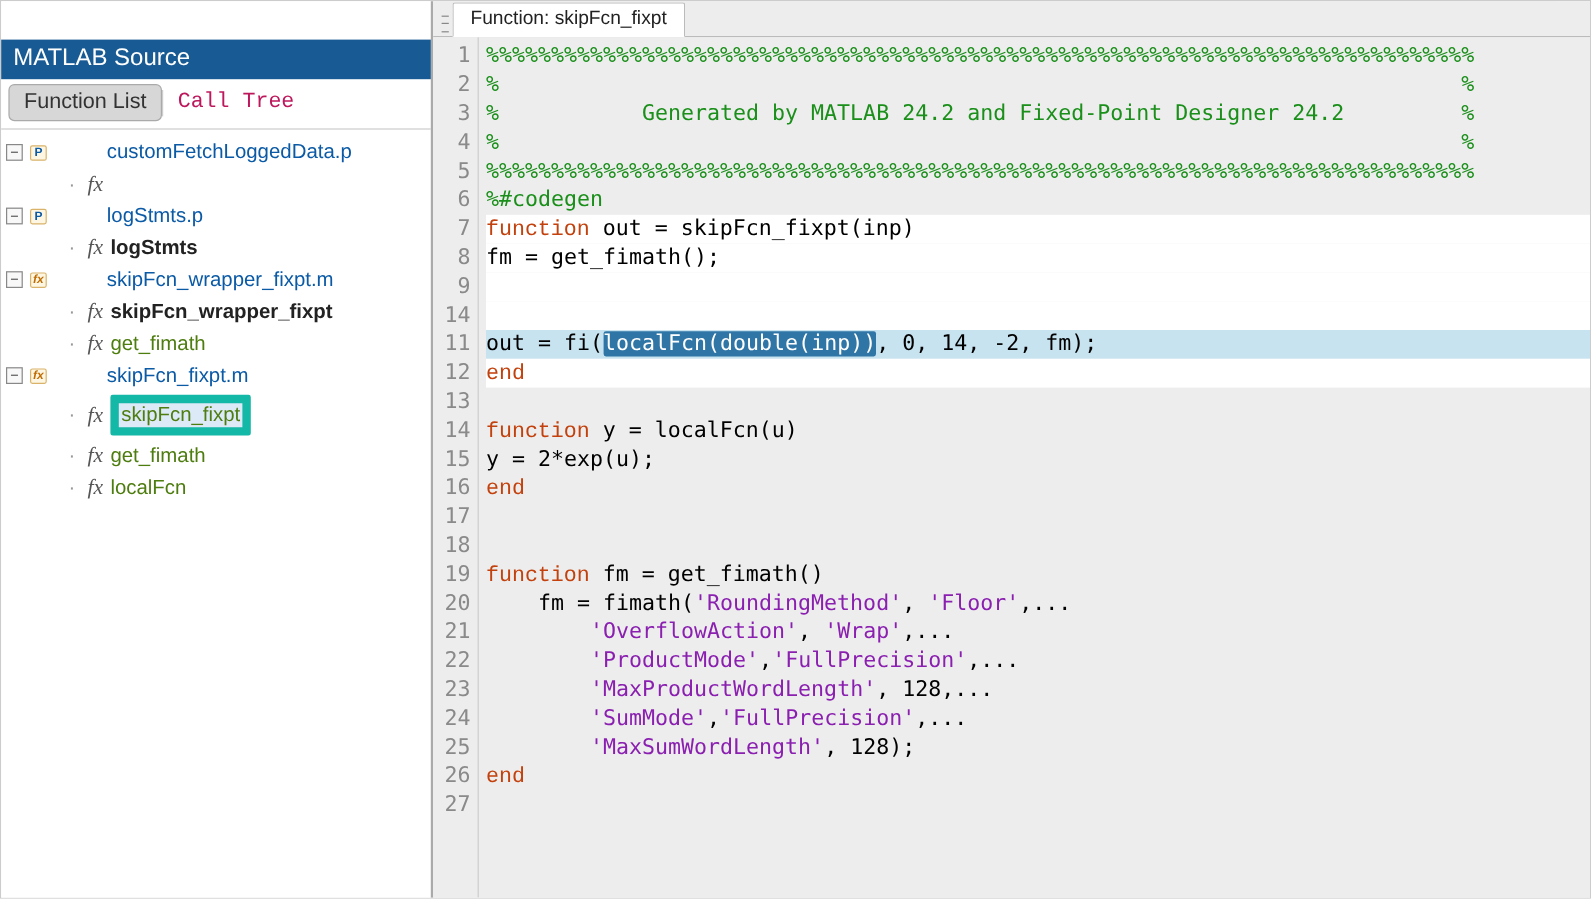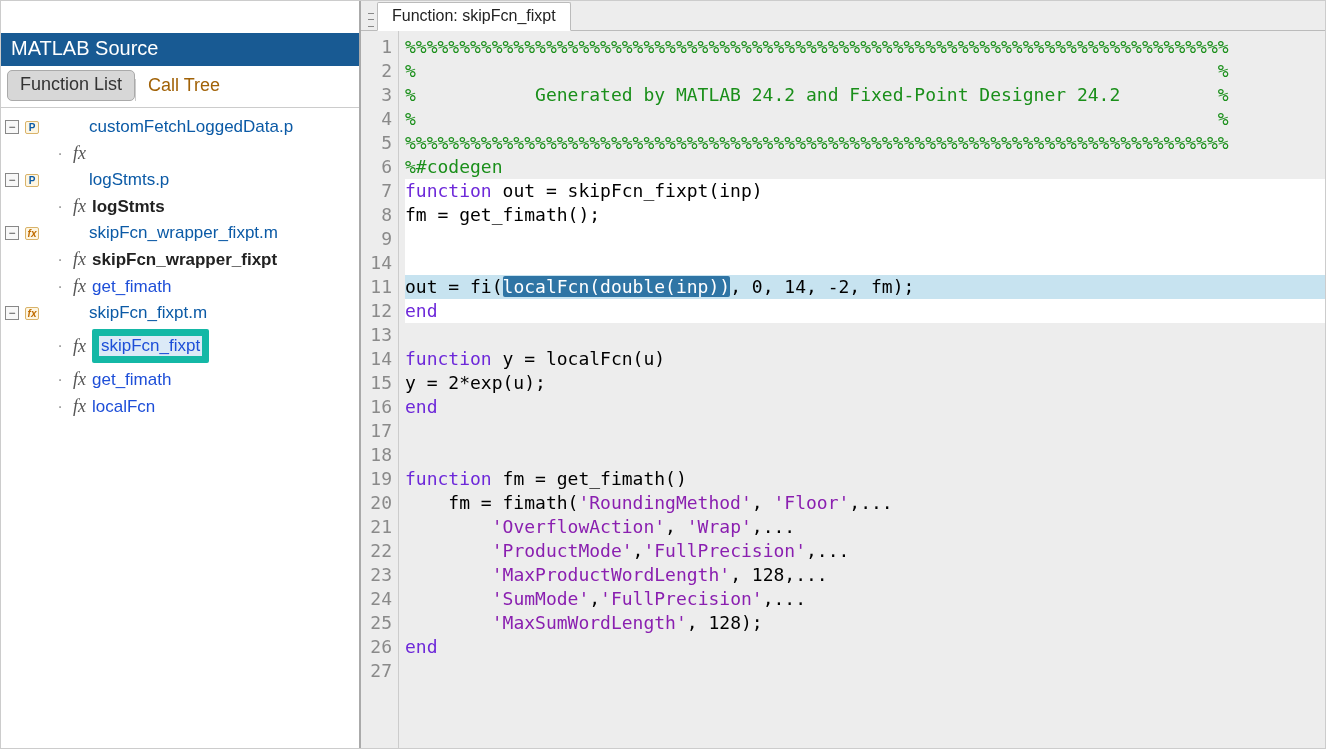--- a/index.html
+++ b/index.html
@@ -2,35 +2,35 @@
 <html><head>
 <meta charset="utf-8">
 <style>
   * { box-sizing: border-box; }
   html, body { margin: 0; padding: 0; font-family: Arial, Helvetica, sans-serif; font-size: 14px; background: #fff; }
   .app { display: flex; width: 1326px; height: 749px; border: 1px solid #ccc; }
 
   
   .sidebar { width: 360px; display: flex; flex-direction: column; border-right: 2px solid #aaa; background: #fff; }
   .sidebar-title { background: #185a93; color: #fff; font-size: 20px; padding: 4px 10px 6px; font-weight: 400; margin-top: 32px; }
-  .tab-row { display: flex; align-items: flex-end; padding: 4px 6px 6px; border-bottom: 1px solid #ccc; }
+  .tab-row { display: flex; align-items: center; padding: 4px 6px 6px; border-bottom: 1px solid #ccc; }
   .tab-btn { font-size: 18px; padding: 3px 12px 5px; border-radius: 5px; cursor: pointer; }
   .tab-btn.active { background: #d7d7d7; color: #333; border: 1px solid #aaa; }
-  .tab-btn.inactive { color: #a16207; }
+  .tab-btn.inactive { color: #be185d; font-family: Liberation Mono, monospace; }
   .tab-sep { width: 1px; height: 22px; background: #ccc; }
 
   .tree { padding: 6px 2px; flex: 1; overflow: auto; }
   .tree-row { display: flex; align-items: center; gap: 4px; padding: 3px 2px 3px 0; font-size: 17px; white-space: nowrap; }
   .tree-row.depth0 { padding-left: 2px; }
   .tree-row.depth1 { padding-left: 48px; }
   .toggle { width: 14px; height: 14px; border: 1px solid #888; display: flex; align-items: center; justify-content: center; font-size: 12px; line-height: 1; color: #444; background: #f8f8f8; cursor: pointer; user-select: none; }
   .dotbranch { display: inline-block; width: 18px; text-align: center; color: #999; }
   .tree-label.link { color: #0b5aa6; font-weight: 400; cursor: pointer; margin-left: 44px; }
   .tree-label.fn { color: #222; font-weight: 700; }
-  .tree-label.fn-light { color: #1d4ed8; }
+  .tree-label.fn-light { color: #4d7c0f; }
   .tree-label.selected { background: #dceaf7; border: 7px solid #14b8a6; border-radius: 2px; padding: 0 2px; }
   .icon-box { width: 18px; height: 18px; display: inline-flex; align-items: center; justify-content: center; }
   .file-p-icon::before { content: "P"; font-size: 10px; font-weight: bold; color: #0b5aa6; border: 1px solid #d9b36a; background: #fdf6e3; padding: 0 3px; border-radius: 2px; }
   .file-fx-icon::before { content: "fx"; font-size: 10px; font-style: italic; font-weight: bold; color: #c06c00; border: 1px solid #d9b36a; background: #fdf6e3; padding: 0 2px; border-radius: 2px; }
   .fx-text { font-style: italic; font-family: 'Times New Roman', serif; font-size: 18px; color: #555; margin-right: 2px; }
 
   
   .main { flex: 1; display: flex; flex-direction: column; position: relative; background: #ededed; border-radius: 30px; }
   .tab-bar { display: flex; align-items: flex-end; height: 30px; background: #ededed; padding-left: 6px; border-bottom: 1px solid #bbb; }
   .grip { width: 8px; height: 20px; margin-right: 2px; display: flex; flex-direction: column; justify-content: space-around; align-items: center; cursor: grab; }
@@ -39,21 +39,21 @@
 
   .editor-area { flex: 1; display: flex; background: #ededed; font-family: "Consolas","Menlo","Monaco",monospace; font-size: 18px; line-height: 24px; overflow: hidden; position: relative; }
   .gutter { width: 38px; text-align: right; color: #8a8a8a; padding: 4px 6px 4px 0; border-right: 1px solid #ccc; background: #ededed; user-select: none; }
   .gutter div { height: 24px; }
   .code { flex: 1; padding: 4px 0 4px 6px; position: relative; }
   .codeline { height: 24px; white-space: pre; }
   .codeline.whitebg { background: #fff; }
   .codeline.hl { background: #c7e3f0; }
 
   .tok-comment { color: #1a8f1a; }
-  .tok-keyword { color: #6d28d9; }
+  .tok-keyword { color: #c2410c; font-family: Liberation Mono, monospace; }
   .tok-string  { color: #8a1fb0; }
   .sel { background: #2f75a5; color: #fff; border-radius: 2px; }
 </style>
 </head>
 <body>
 
 <div class="app">
 
   <div class="sidebar">
     <div class="sidebar-title">MATLAB Source</div>

